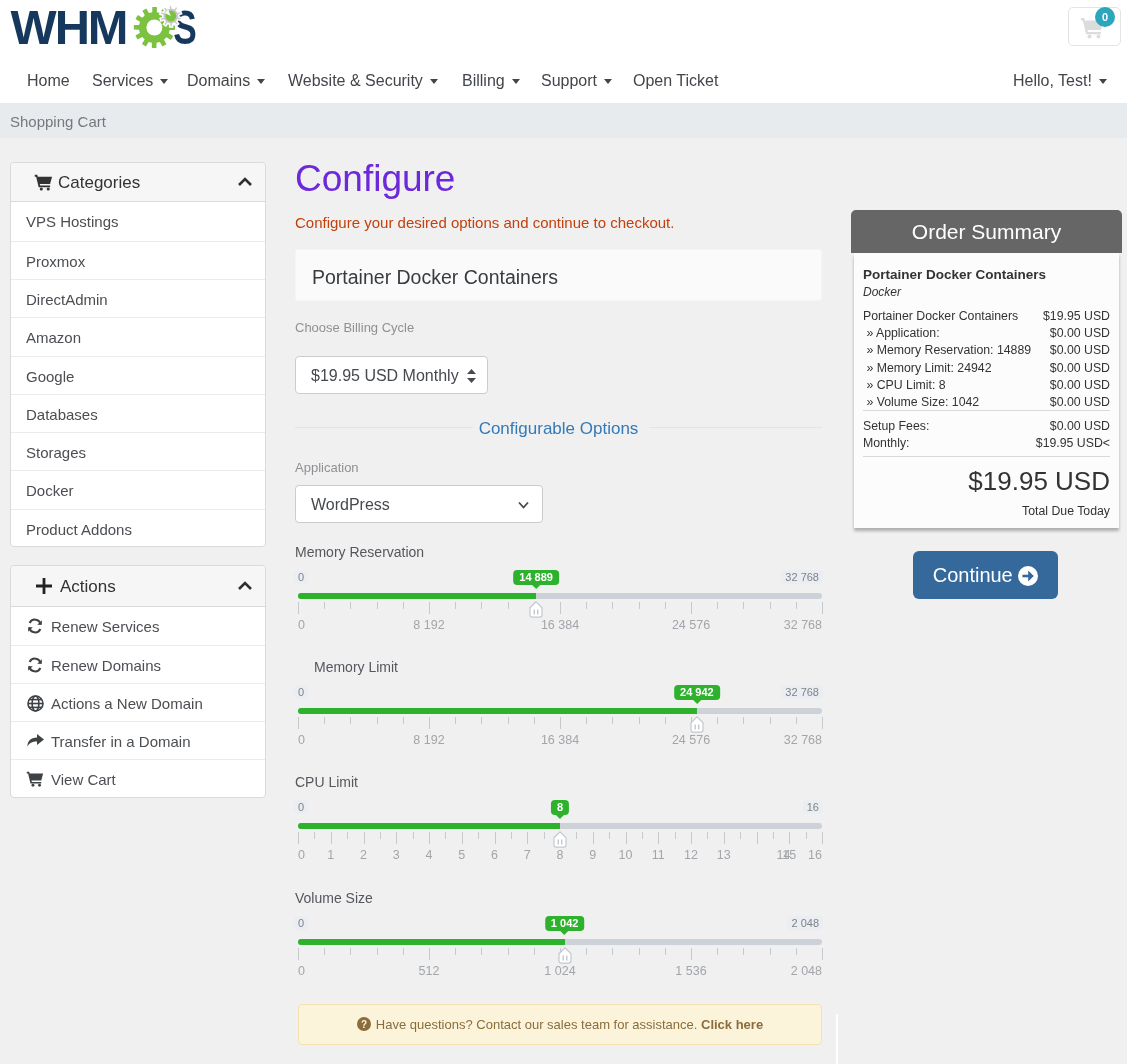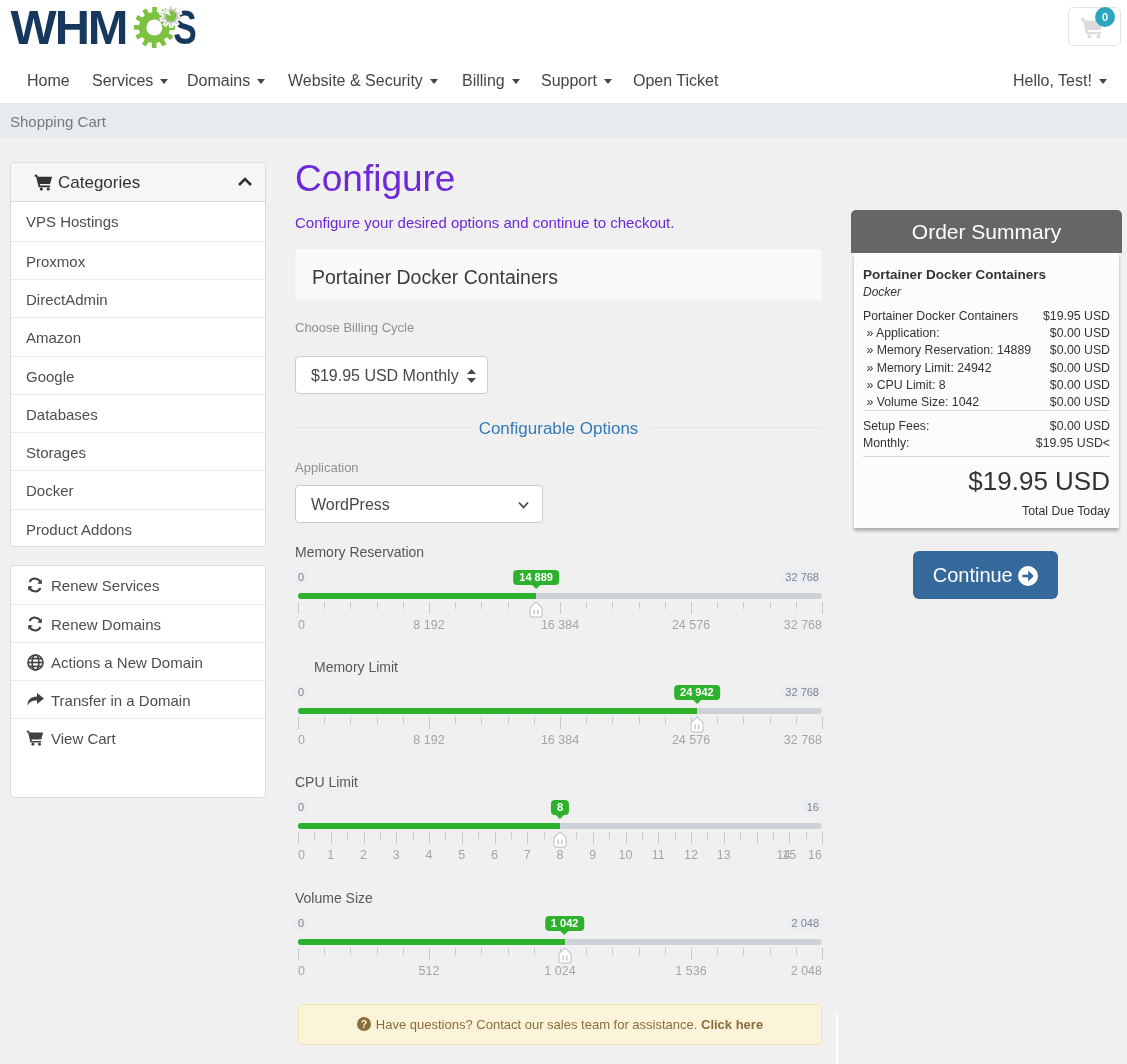--- a/index.html
+++ b/index.html
@@ -15,21 +15,21 @@
 .searchbox .ph { position:absolute; left:51px; top:10px; font-size:16.5px; color:#b9bdc2; letter-spacing:0.3px; }
 .cartbtn { position:absolute; left:1068px; top:7px; width:53px; height:39px; background:#fff; border:1px solid #e4e4e4; border-radius:5px; }
 .badge0 { position:absolute; left:1095px; top:7px; width:20px; height:20px; border-radius:50%; background:#2ba6bc; color:#fff; font-size:11px; font-weight:bold; text-align:center; line-height:20px; }
 
 .panel { position:absolute; background:#fff; border:1px solid #dadada; border-radius:4px; }
 .panel-h { position:relative; background:#f6f6f6; border-bottom:1px solid #dadada; border-radius:4px 4px 0 0; }
 .panel-h .t { font-size:17px; color:#333; }
 .pitem { position:relative; border-top:1px solid #ebebeb; font-size:15px; color:#4b4e52; }
 
 h1.cfg { position:absolute; left:295px; top:158px; font-size:37px; font-weight:400; color:#6d28d9; }
-.sub { position:absolute; left:295px; top:214px; font-size:15px; color:#6d28d9; }
+.sub { position:absolute; left:295px; top:214px; font-size:15px; color:#c2410c; }
 .prodbox { position:absolute; left:295px; top:249px; width:527px; height:52px; background:#fafafa; border:1px solid #f5f5f5; border-radius:3px; }
 .prodbox span { position:absolute; left:16px; top:16px; font-size:19.5px; color:#373c41; }
 .lbl { position:absolute; font-size:13px; color:#8e9194; }
 .sel { position:absolute; background:#fff; border:1px solid #ccc; border-radius:4px; }
 .sel .tx { position:absolute; left:15px; top:10px; font-size:16px; color:#46494d; }
 .cfgopt { position:absolute; left:295px; top:419px; width:527px; text-align:center; font-size:17px; color:#337ab7; }
 .hline { position:absolute; height:1px; background:#e4e4e4; }
 .slbl { position:absolute; font-size:14px; color:#54575b; }
 
 .srow { position:absolute; left:298px; width:524px; }
@@ -125,20 +125,29 @@
         <span style="position:absolute;left:15px;top:11px;">Storages</span>
       </div>
     <div class="pitem" style="height:39px;">
         <span style="position:absolute;left:15px;top:11px;">Docker</span>
       </div>
     <div class="pitem" style="height:38px;">
         <span style="position:absolute;left:15px;top:11px;">Product Addons</span>
       </div>
   </div>
   <div class="panel" style="left:10px; top:565px; width:256px; height:233px;">
+    <div class="panel-h" style="height:41px;">
+      <svg style="position:absolute;left:25px;top:12px;" width="16" height="16" viewBox="0 0 16 16">
+          <path fill="#222" d="M6.6 0h2.8v6.6H16v2.8H9.4V16H6.6V9.4H0V6.6h6.6z"></path>
+        </svg>
+      <span class="t" style="position:absolute;left:49px;top:11px;">Actions</span>
+      <svg style="position:absolute;right:13px;top:15px;" width="14" height="9" viewBox="0 0 14 9">
+          <polyline points="1,8 7,2 13,8" fill="none" stroke="#2f2f2f" stroke-width="2.6"></polyline>
+        </svg>
+    </div>
     <div class="pitem" style="height:38px;border-top:none;">
       <svg style="position:absolute;left:16px;top:11px;" width="16" height="16" viewBox="0 0 16 16">
           <g fill="none" stroke="#3f4245" stroke-width="2">
             <path d="M13.6 6.5 A 5.8 5.8 0 0 0 2.6 5"></path>
             <path d="M2.4 9.5 A 5.8 5.8 0 0 0 13.4 11"></path>
           </g>
           <path fill="#3f4245" d="M14.8 2.2v4.6h-4.6z"></path>
           <path fill="#3f4245" d="M1.2 13.8V9.2h4.6z"></path>
         </svg>
       <span style="position:absolute;left:40px;top:11px;">Renew Services</span>

